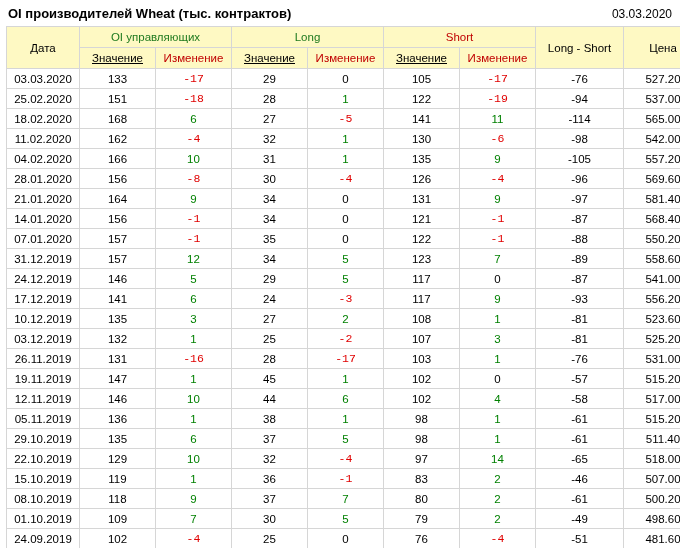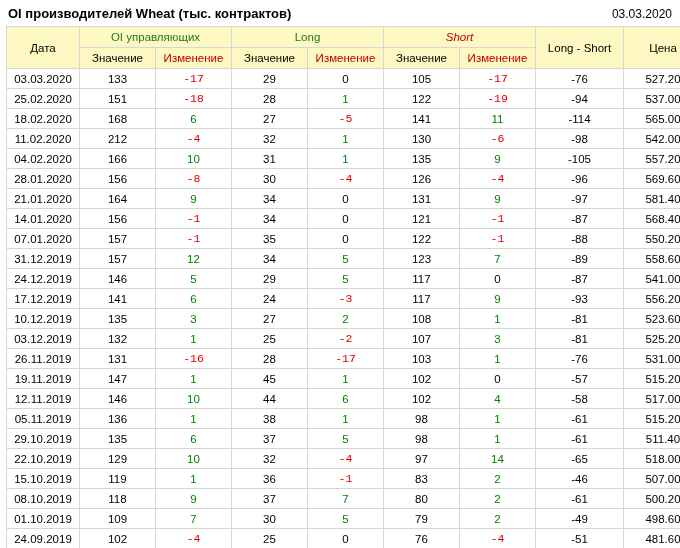--- a/index.html
+++ b/index.html
@@ -52,27 +52,27 @@
     font-size: 11.5px;
     height: 20px;
     text-align: center;
     vertical-align: middle;
   }
   th.grp {
     font-weight: normal;
   }
   th.grp-oi { color: #1f7a1f; }
   th.grp-long { color: #1f7a1f; }
-  th.grp-short { color: #c00000; font-style: italic; }
+  th.grp-short { color: #c00000; }
   th.sub {
     font-weight: bold;
     font-size: 11.5px;
     height: 20px;
   }
-  th.sub-val { color: #000; }
+  th.sub-val { color: #000; text-decoration: underline; }
   th.sub-chg-red { color: #c00000; }
   th.tall {
     font-weight: bold;
     color: #000;
   }
   tbody td {
     height: 19px;
     font-size: 11.5px;
     text-align: center;
     vertical-align: middle;
@@ -159,21 +159,21 @@
           <td class="pos">6</td>
           <td>27</td>
           <td class="neg">-5</td>
           <td>141</td>
           <td class="pos">11</td>
           <td>-114</td>
           <td>565.00</td>
         </tr>
         <tr>
           <td class="date">11.02.2020</td>
-          <td>212</td>
+          <td>162</td>
           <td class="neg">-4</td>
           <td>32</td>
           <td class="pos">1</td>
           <td>130</td>
           <td class="neg">-6</td>
           <td>-98</td>
           <td>542.00</td>
         </tr>
         <tr>
           <td class="date">04.02.2020</td>

